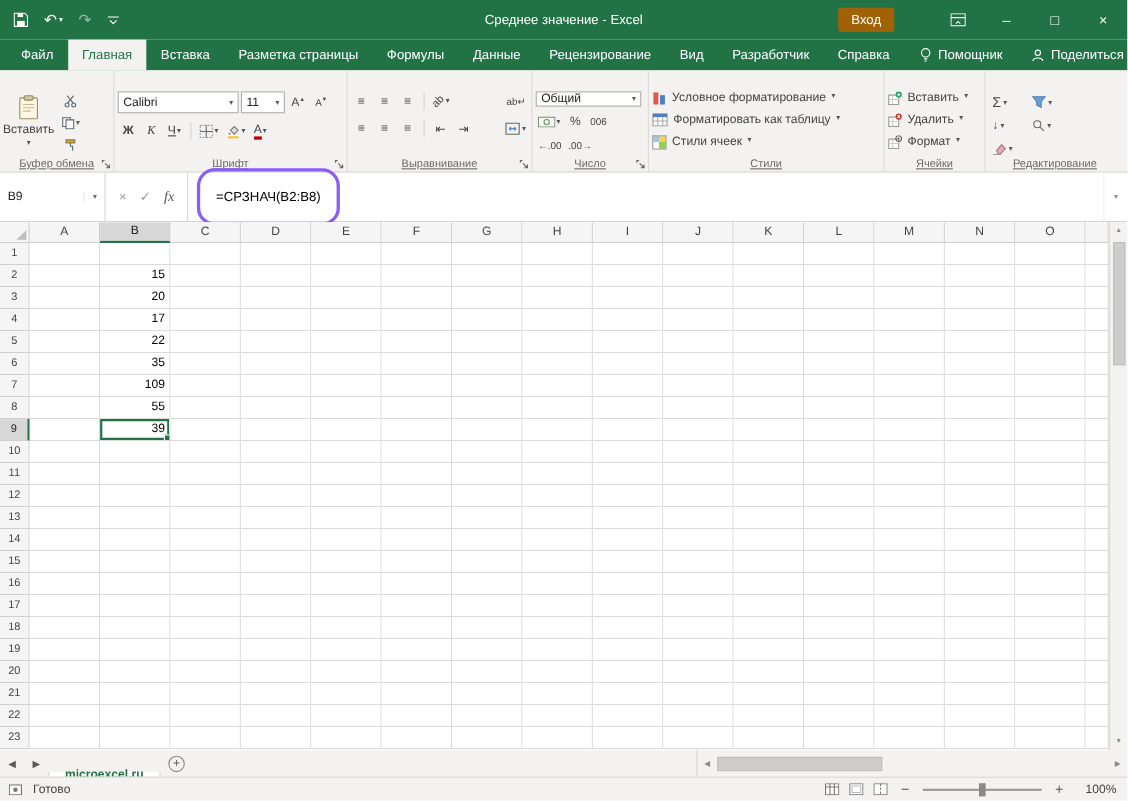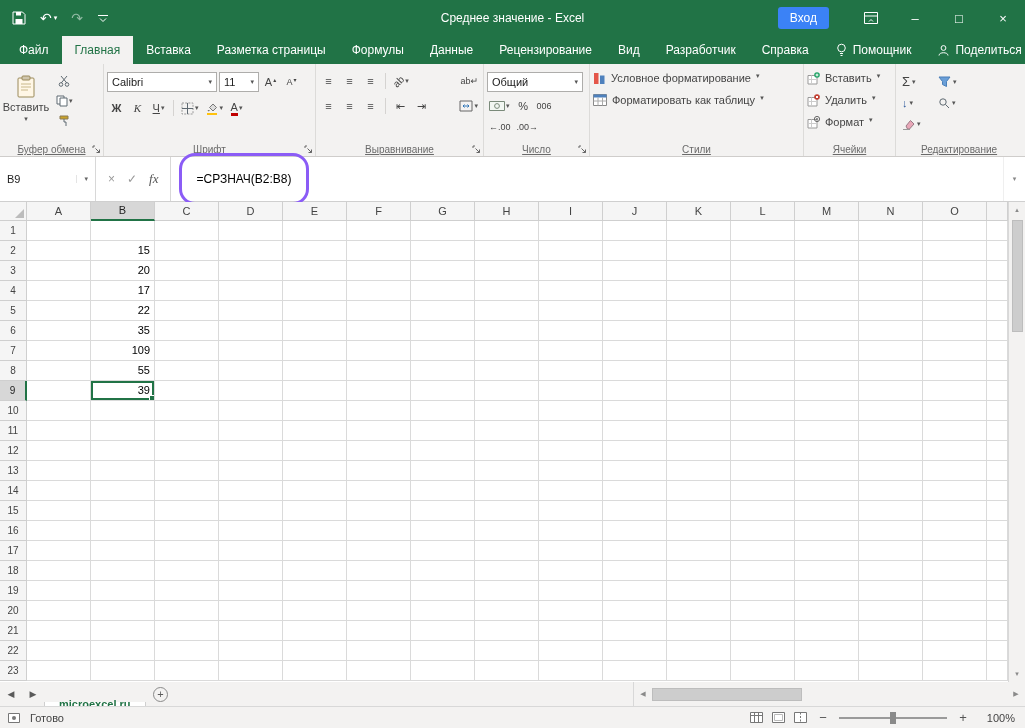--- a/index.html
+++ b/index.html
@@ -9,32 +9,32 @@
   svg path, svg circle, svg rect { vector-effect:non-scaling-stroke; }
 
   
   .titlebar { position:absolute; top:0; left:0; right:0; height:36px; background:#217346; display:flex; align-items:center; color:#fff; }
   .qat { display:flex; align-items:center; gap:14px; padding-left:12px; z-index:2; }
   .qbtn { display:flex; align-items:center; gap:2px; color:#fff; font-size:14px; cursor:default; }
   .qbtn.dim { opacity:.5; }
   .qdd { font-size:7px; }
   .tb-title { position:absolute; left:250px; right:250px; text-align:center; font-size:12px; color:#fff; }
   .tb-right { margin-left:auto; display:flex; align-items:center; height:100%; z-index:2; }
-  .signin { background:#3b82f6; color:#fff; font-size:12px; padding:4px 12px; border-radius:3px; margin-right:20px; border:none; font-family:inherit; }
+  .signin { background:#a16207; color:#fff; font-size:12px; padding:4px 12px; border-radius:3px; margin-right:36px; border:none; font-family:inherit; }
   .wbtn { width:44px; height:36px; display:flex; align-items:center; justify-content:center; font-size:13px; color:#fff; }
 
   
   .tabrow { position:absolute; top:36px; left:0; right:0; height:28px; background:#217346; display:flex; align-items:stretch; padding-left:6px; color:#fff; }
   .tab { display:flex; align-items:center; gap:5px; padding:0 13px; font-size:12px; white-space:nowrap; }
   .tab.active { background:#f3f2f1; color:#217346; }
   .tr-right { margin-left:auto; display:flex; align-items:stretch; padding-right:4px; }
 
   
   .ribbon { position:absolute; top:64px; left:0; right:0; height:93px; background:#f3f2f1; border-bottom:1px solid #cfcdcb; display:flex; overflow:hidden; }
-  .group { position:relative; border-right:1px solid #dcdbd9; padding:8px 3px 15px 3px; flex:0 0 auto; }
+  .group { position:relative; border-right:1px solid #dcdbd9; padding:19px 3px 15px 3px; flex:0 0 auto; }
   .g-title { position:absolute; bottom:1px; left:0; right:0; text-align:center; font-size:10px; color:#6a6a6a;text-decoration:underline; }
   .launcher { position:absolute; bottom:2px; right:2px; }
   .g-body { display:flex; flex-direction:column; gap:3px; height:100%; }
   .row { display:flex; align-items:center; gap:2px; }
   .mini { display:inline-flex; align-items:center; justify-content:center; gap:1px; min-width:19px; height:18px; padding:0 2px; color:#444; font-size:11px; }
   .dd { font-size:7px; color:#555; }
   .sep { width:1px; height:16px; background:#d5d3d1; margin:0 3px; }
   .combo { background:#fff; border:1px solid #aeadab; height:20px; display:flex; align-items:center; padding:0 4px; font-size:11px; color:#222; }
   .combo .dd { margin-left:auto; padding-left:4px; }
   .bigbtn { width:46px; display:flex; flex-direction:column; align-items:center; gap:2px; padding-top:3px; color:#444; }
@@ -376,20 +376,25 @@
       </div>
       <div class="stylerow">
         <svg width="14" height="12" viewBox="0 0 14 12">
             <rect x="0.5" y="0.5" width="13" height="11" fill="#fff" stroke="#888"></rect>
             <rect x="0.5" y="0.5" width="13" height="3" fill="#4f81bd"></rect>
             <path d="M0.5 7 H13.5 M5 3.5 V11.5 M9.5 3.5 V11.5" stroke="#aaa"></path>
           </svg>
         <span>Форматировать как таблицу</span>
         <span class="dd">▾</span>
       </div>
+      <div class="stylerow">
+        <span class="cellstyles-ic"></span>
+        <span>Стили ячеек</span>
+        <span class="dd">▾</span>
+      </div>
     </div>
     <span class="g-title">Стили</span>
   </div>
 
   <div class="group" style="width:92px">
     <div class="g-body" style="gap:2px">
       <div class="stylerow">
         <svg width="13" height="13" viewBox="0 0 13 13">
             <rect x="1" y="3.5" width="9" height="8.5" fill="#fff" stroke="#999"></rect>
             <path d="M1 7.5 H10 M4.5 3.5 V12" stroke="#ccc"></path>

